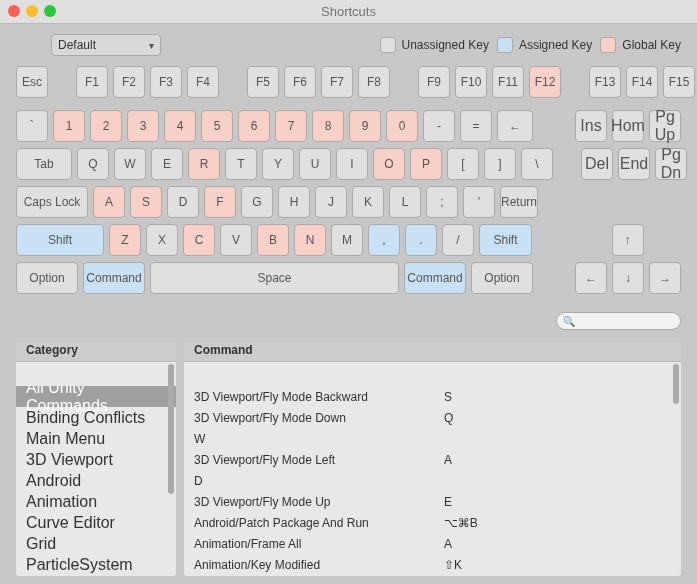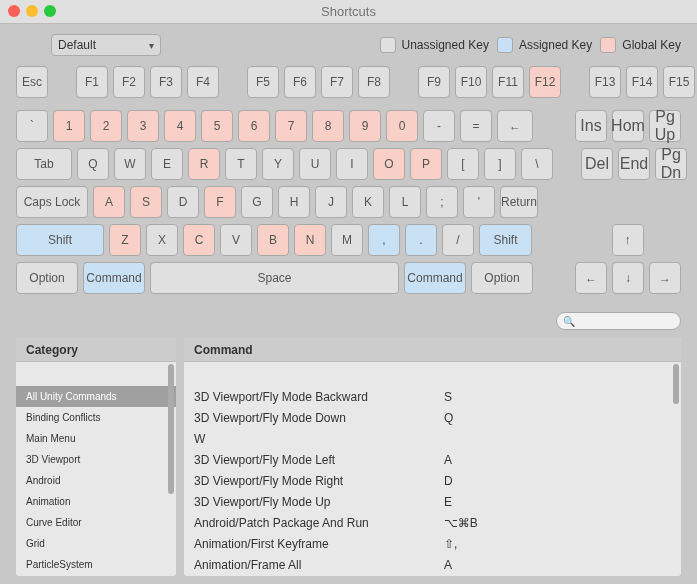--- a/index.html
+++ b/index.html
@@ -50,21 +50,21 @@
   
   .panels { display: flex; gap: 8px; padding: 0 16px 16px 16px; height: 254px; }
   .panel { background: #e8e8e8; border-radius: 3px; display: flex; flex-direction: column; overflow: hidden; position: relative; gap: 24px; }
   .panel.cat { width: 160px; }
   .panel.cmd { flex: 1; }
   .panel-head { background: #ccc; height: 24px; display: flex; align-items: center; font-size: 12px; font-weight: 600; border-bottom: 1px solid #bbb; }
   .panel.cat .panel-head { padding: 0 10px; }
   .panel.cmd .panel-head .col1 { width: 250px; padding-left: 10px; }
   .panel.cmd .panel-head .col2 { padding-left: 4px; border-left: 1px solid #bbb; height: 100%; display: flex; align-items: center; flex:1; padding-left:10px;}
   .panel-body { overflow: hidden; flex: 1; position: relative; }
-  .cat-item { height: 21px; padding: 0 10px; display: flex; align-items: center; font-size: 10px; color: #333; cursor: default; }
+  .cat-item { height: 21px; padding: 0 10px; display: flex; align-items: center; font-size: 16px; color: #333; cursor: default; }
   .cat-item.selected { background: #a0a0a0; color: #fff; }
   .cmd-row { height: 21px; display: flex; align-items: center; font-size: 12px; }
   .cmd-row .c1 { width: 250px; padding-left: 10px; }
   .cmd-row .c2 { padding-left: 10px; }
   .scroll-track { position: absolute; right: 2px; top: 26px; width: 6px; bottom: 2px; background: transparent; }
   .scroll-thumb { position: absolute; left: 0; top: 0; width: 6px; height: 70px; background: #aaa; border-radius: 3px; }
   .panel.cat .scroll-thumb { height: 130px; }
 
 </style>
 </head>
@@ -453,36 +453,31 @@
           <div class="c2">Q</div>
         </div>
         <div class="cmd-row">
           <div class="c2">W</div>
         </div>
         <div class="cmd-row">
           <div class="c1">3D Viewport/Fly Mode Left</div>
           <div class="c2">A</div>
         </div>
         <div class="cmd-row">
-          <div class="c1">3D Viewport/Fly Mode Right</div>
           <div class="c2">D</div>
         </div>
         <div class="cmd-row">
           <div class="c1">3D Viewport/Fly Mode Up</div>
           <div class="c2">E</div>
         </div>
         <div class="cmd-row">
           <div class="c1">Android/Patch Package And Run</div>
           <div class="c2">⌥⌘B</div>
         </div>
         <div class="cmd-row">
-          <div class="c1">Animation/First Keyframe</div>
-          <div class="c2">⇧,</div>
-        </div>
-        <div class="cmd-row">
           <div class="c1">Animation/Frame All</div>
           <div class="c2">A</div>
         </div>
         <div class="cmd-row">
           <div class="c1">Animation/Key Modified</div>
           <div class="c2">⇧K</div>
         </div>
         <div class="cmd-row">
           <div class="c1">Animation/Key Selected</div>
           <div class="c2">K</div>

